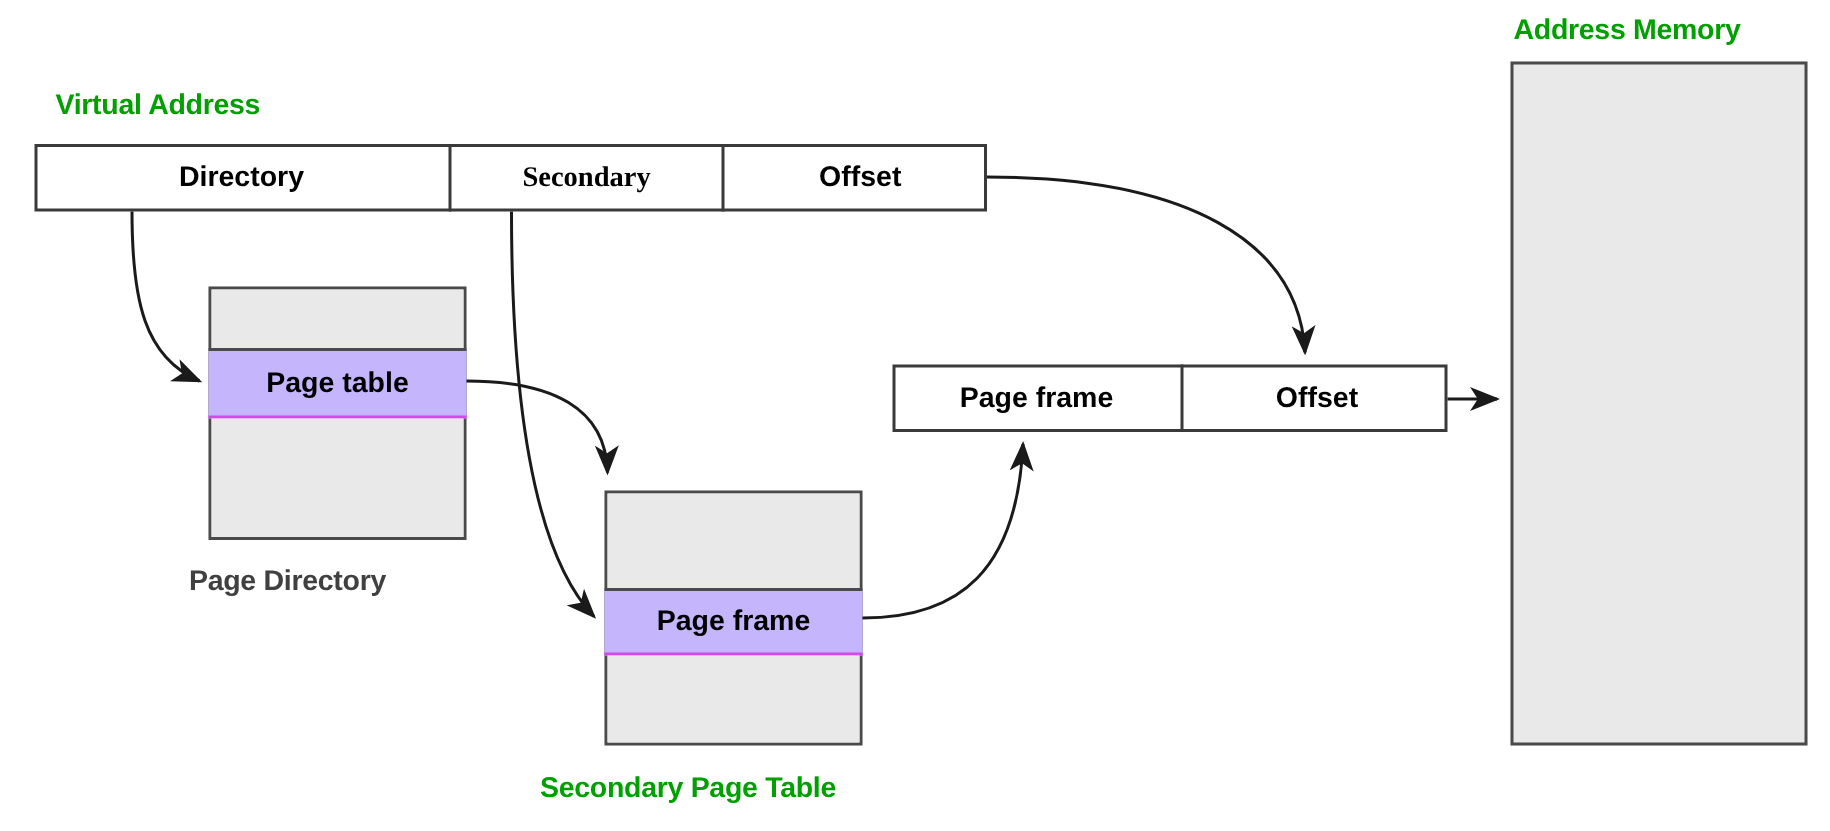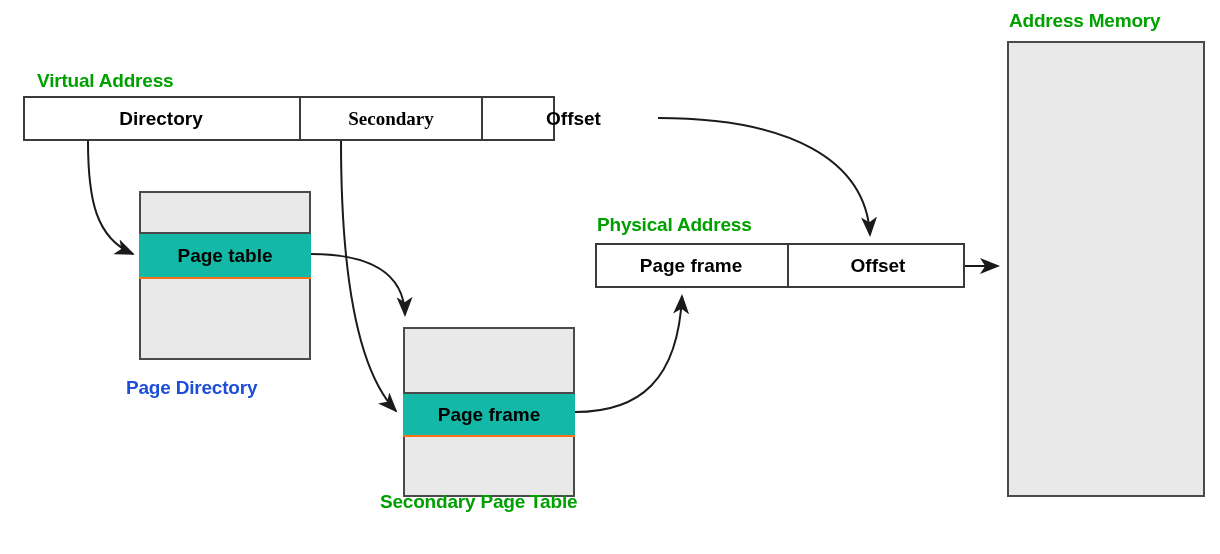--- a/index.html
+++ b/index.html
@@ -16,21 +16,21 @@
     overflow: hidden;
   }
   .label {
     position: absolute;
     font-weight: bold;
     font-size: 19px;
     color: #00a000;
     white-space: nowrap;
     letter-spacing: -0.2px;
   }
-  .label.muted { color: #1d4ed8; }
+  .label.muted { color: #404040; }
   .box {
     position: absolute;
     box-sizing: border-box;
     border: 2px solid #3a3a3a;
     background: #ffffff;
   }
   .cell {
     position: absolute;
     box-sizing: border-box;
     display: flex;
@@ -52,23 +52,23 @@
     background: #e9e9e9;
   }
   .row-gray {
     position: absolute;
     box-sizing: border-box;
     background: #e9e9e9;
   }
   .row-white {
     position: absolute;
     box-sizing: border-box;
-    background: #14b8a6;
+    background: #c4b5fd;
     border-top: 2px solid #4a4a4a;
-    border-bottom: 2px solid #f97316;
+    border-bottom: 2px solid #d946ef;
     display: flex;
     align-items: center;
     justify-content: center;
     font-weight: bold;
     font-size: 19px;
     color: #000000;
     white-space: nowrap;
   }
   .memblock {
     position: absolute;
@@ -82,43 +82,42 @@
     width: 1220px;
     height: 554px;
     pointer-events: none;
   }
 </style>
 </head>
 <body>
 
 <div id="canvas">
 
-  <div class="label" style="left:37px; top:70px;">Virtual Address</div>
+  <div class="label" style="left:37px; top:60px;">Virtual Address</div>
 
-  <div class="box" style="left:23px; top:96px; width:532px; height:45px;">
+  <div class="box" style="left:23px; top:96px; width:635px; height:45px;">
     <div class="cell vcell" style="left:-2px; top:-2px; width:278px; height:45px;">Directory</div>
     <div class="cell vcell" style="left:276px; top:-2px; width:182px; height:45px;font-family:Liberation Serif, serif;">Secondary</div>
     <div class="cell vcell last" style="left:458px; top:-2px; width:181px; height:45px;">Offset</div>
   </div>
 
   <div class="tablebox" style="left:139px; top:191px; width:172px; height:169px;">
     <div class="row-gray" style="left:0px; top:0px; width:168px; height:39px;"></div>
     <div class="row-white" style="left:-2px; top:39px; width:172px; height:47px;">Page table</div>
     <div class="row-gray" style="left:0px; top:86px; width:168px; height:79px;"></div>
   </div>
   <div class="label muted" style="left:126px; top:377px;">Page Directory</div>
 
   <div class="tablebox" style="left:403px; top:327px; width:172px; height:170px;">
     <div class="row-gray" style="left:0px; top:0px; width:168px; height:63px;"></div>
     <div class="row-white" style="left:-2px; top:63px; width:172px; height:45px;">Page frame</div>
     <div class="row-gray" style="left:0px; top:108px; width:168px; height:58px;"></div>
   </div>
-  <div class="label" style="left:360px; top:491px;margin-left:20px;">Secondary Page Table</div>
+  <div class="label" style="left:360px; top:515px;">Secondary Page Table</div>
 
-  <div class="label" style="left:597px; top:214px;">Physical Address</div>
 
   <div class="box" style="left:595px; top:243px; width:370px; height:45px;">
     <div class="cell vcell" style="left:-2px; top:-2px; width:194px; height:45px;">Page frame</div>
     <div class="cell vcell last" style="left:192px; top:-2px; width:178px; height:45px;">Offset</div>
   </div>
 
   <div class="label" style="left:1009px; top:10px;">Address Memory</div>
   <div class="memblock" style="left:1007px; top:41px; width:198px; height:456px;"></div>
 
   <svg class="arrows" viewBox="0 0 1220 554">

